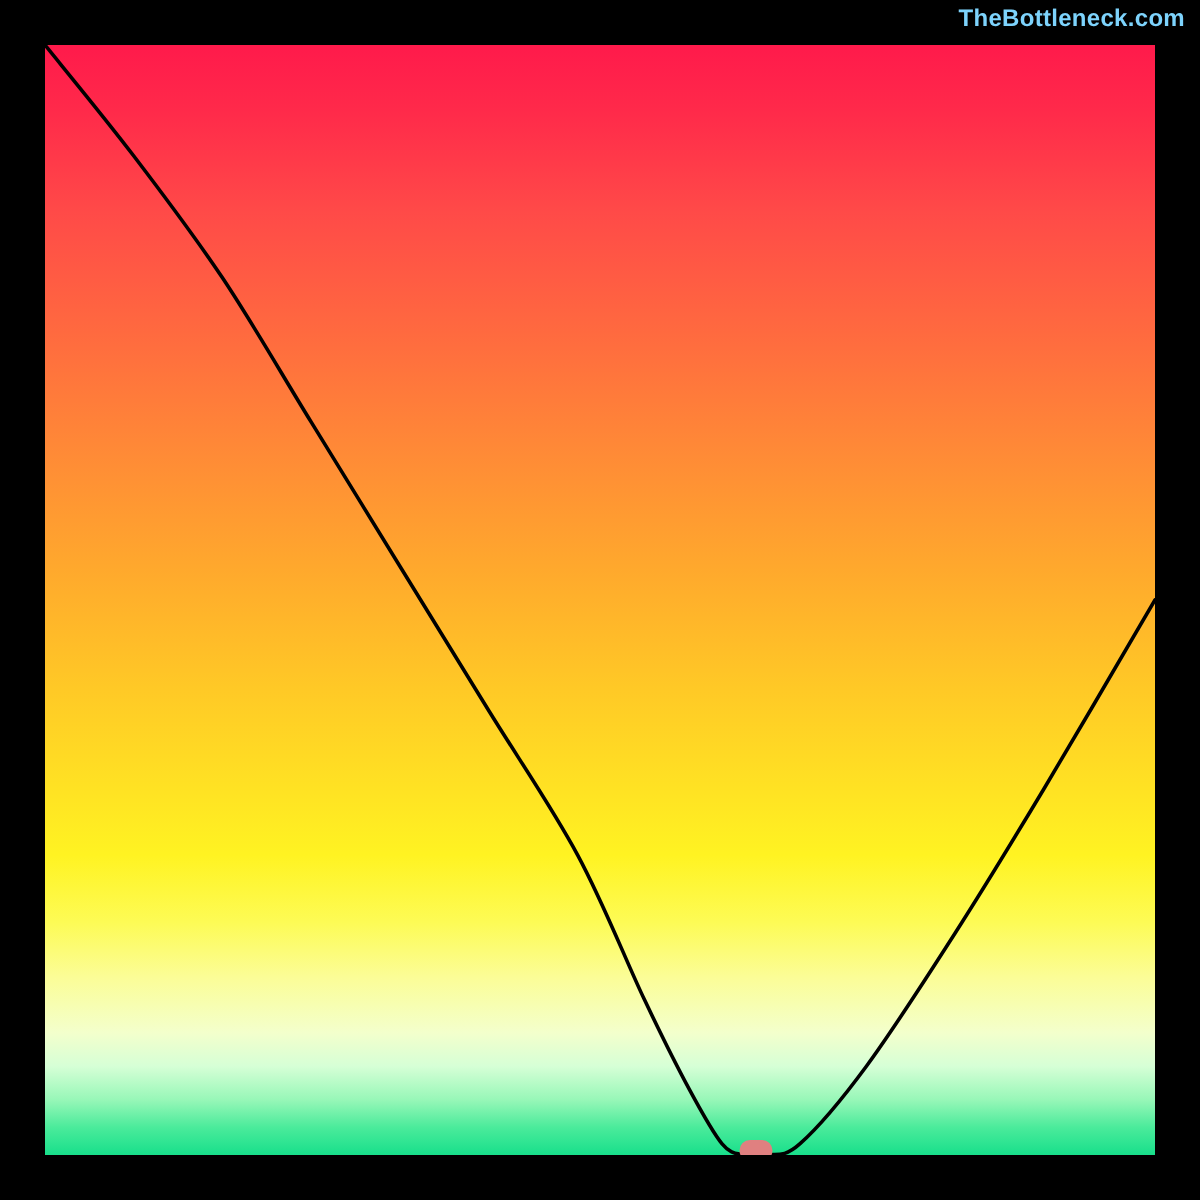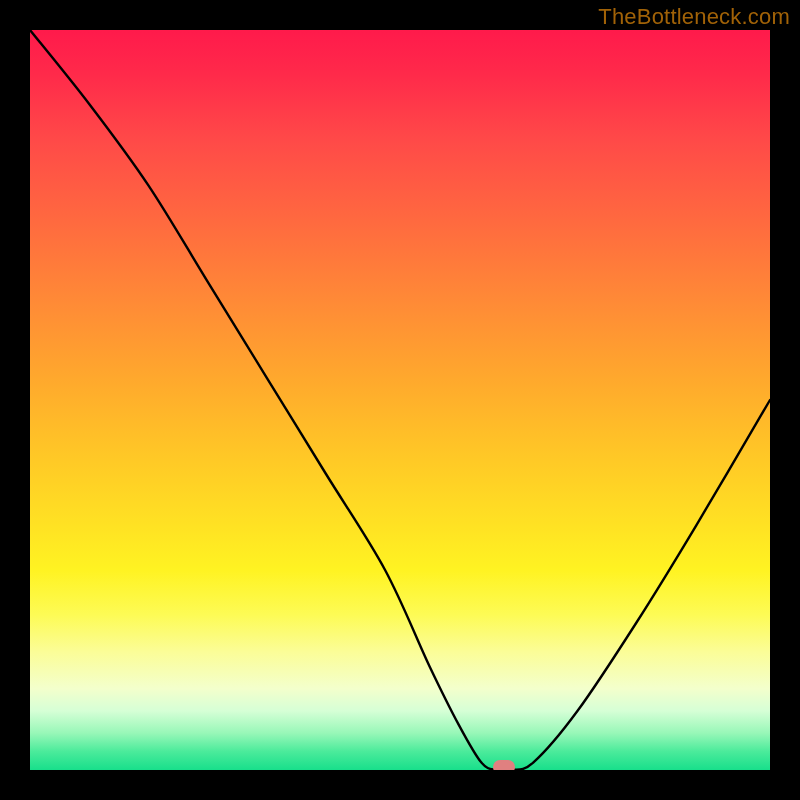--- a/index.html
+++ b/index.html
@@ -14,23 +14,23 @@
   .frame {
     position: relative;
     width: 800px;
     height: 800px;
     background: #000;
   }
   .watermark {
     position: absolute;
     top: 4px;
     right: 10px;
-    color: #a16207;
-    font-size: 22px;
-    font-weight: 400;
+    color: #7dd3fc;
+    font-size: 16px;
+    font-weight: 700;
     letter-spacing: 0.2px;
     z-index: 20;
     user-select: none;
   }
   .plot-area {
     position: absolute;
     left: 30px;
     top: 30px;
     width: 740px;
     height: 740px;

